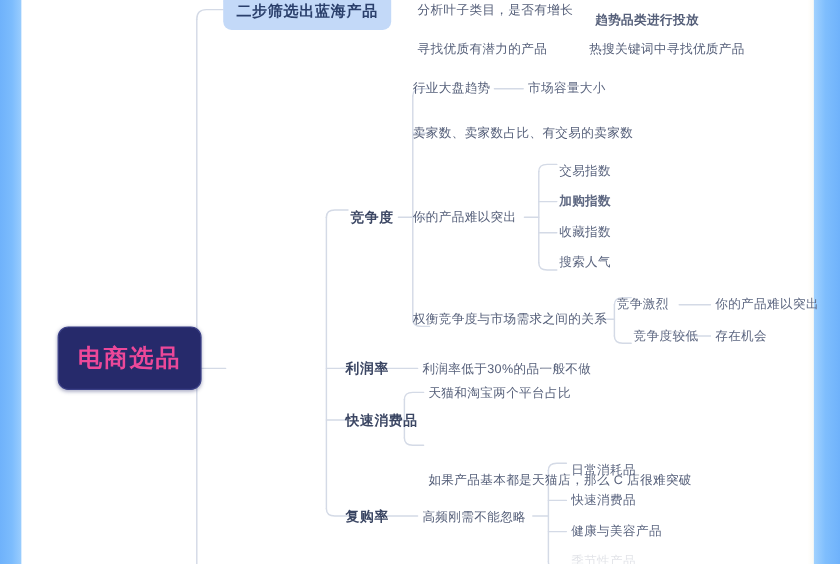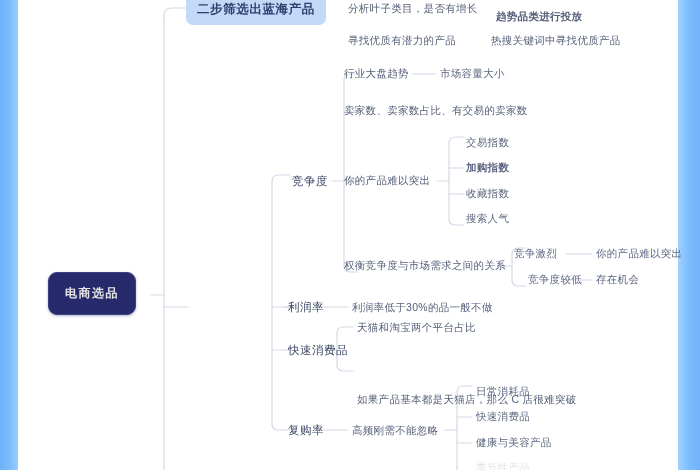--- a/index.html
+++ b/index.html
@@ -20,42 +20,42 @@
   .edge-inner-r{position:absolute;top:0;right:22px;width:5px;height:470px;background:linear-gradient(270deg,#fbfaf3,#ffffff);}
 
   
   #links{position:absolute;left:0;top:0;width:700px;height:470px;}
 
   
   .node{position:absolute;white-space:nowrap;}
 
   .root-node{
     background:#262a6b;
-    color:#e5e5e5;
+    color:#ec4899;
     border:1px solid #3a3f86;
     border-radius:9px;
-    font-size:12px;
+    font-size:20px;
     font-weight:bold;
     letter-spacing:1.5px;
     padding:12px 16px;
     box-shadow:0 1px 3px rgba(40,45,110,.35);
   }
   .branch-node{
     background:#c3d9f8;
     color:#2a3f6b;
     border-radius:7px;
     font-size:12.5px;
     font-weight:bold;
     letter-spacing:.6px;
     padding:7px 11px;
   }
   .lvl2{
     color:#3b4663;
     font-size:11.5px;
-    font-weight:normal;
+    font-weight:bold;
     letter-spacing:.5px;
   }
   .lvl3{
     color:#555f79;
     font-size:10.5px;
     letter-spacing:.3px;
   }
   .lvl4{
     color:#5d6781;
     font-size:10.5px;

